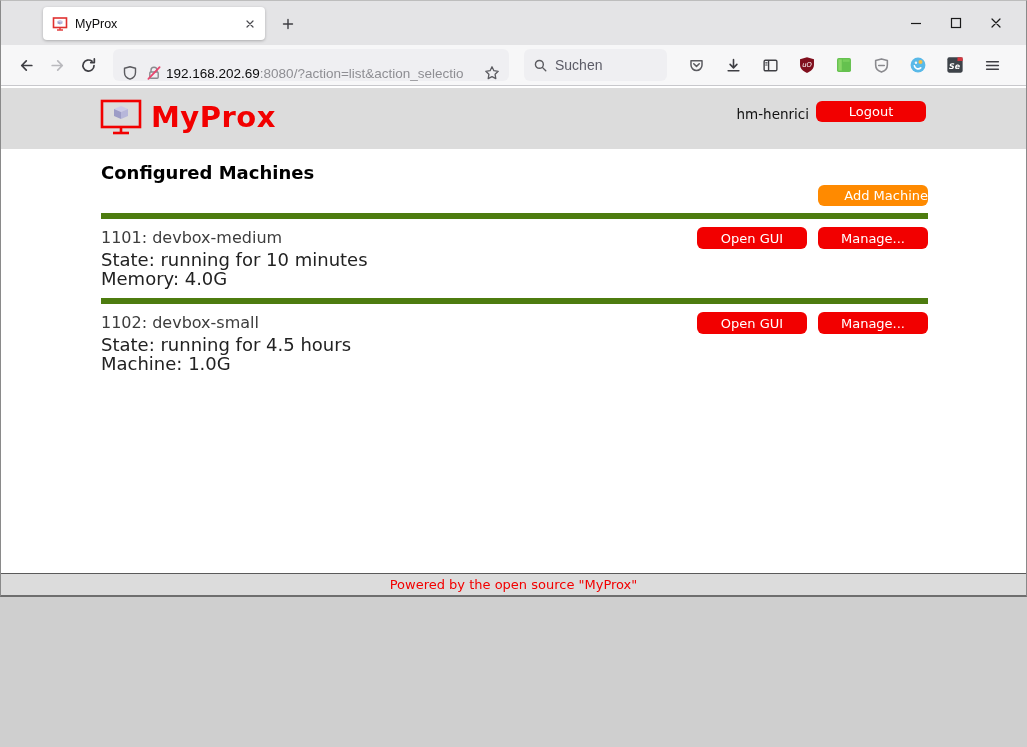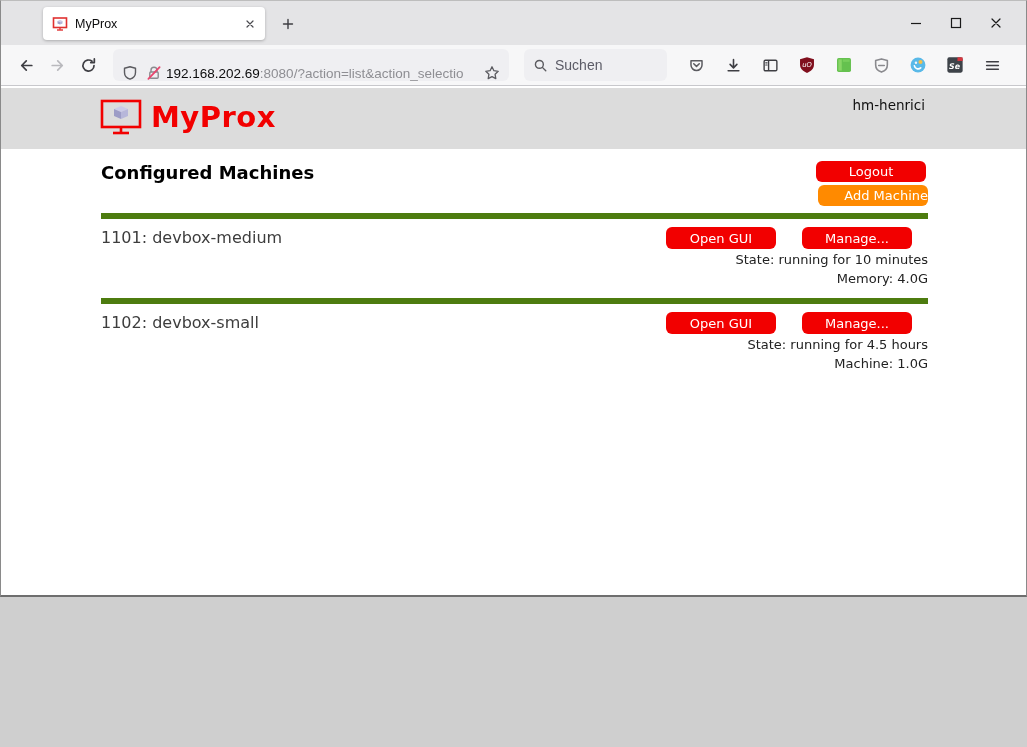--- a/index.html
+++ b/index.html
@@ -43,36 +43,36 @@
     display:flex;align-items:center;padding:0 9px;flex:0 0 auto;
   }
   .search-placeholder{font-family:"Liberation Sans",sans-serif;font-size:14px;color:#5b5b66;margin-left:7px;}
   .nav-right{display:flex;align-items:center;margin-left:19px;gap:17px;font-style:italic;}
   .nav-right .icon-btn{width:20px;height:26px;}
   
   .page-gap{height:2px;background:#ffffff;}
   .page-header{position:relative;height:61px;background:#dcdcdc;}
   .brand{position:absolute;left:99px;top:11px;display:flex;align-items:center;gap:9px;}
   .brand-name{font-size:29px;font-weight:bold;color:#f20000;letter-spacing:.5px;}
-  .user-area{position:absolute;right:100px;top:9px;display:flex;flex-direction:column;align-items:flex-end;gap:44px;}
+  .user-area{position:absolute;right:100px;top:9px;display:flex;align-items:flex-end;}
   .username{font-size:13.5px;color:#111;margin-right:1px;}
   .btn{
     border:none;border-radius:6px;color:#fff;font-family:"DejaVu Sans",sans-serif;
     font-size:13px;width:110px;height:21px;line-height:20px;padding:0;text-align:center;
   }
   .btn.red{background:#f20000;margin-left:6px;}
   .btn.orange{background:#ff8a00;text-align:right;}
   .logout-btn{margin-top:4px;}
   .content{margin:0 100px;width:827px;}
   .page-heading{font-size:18px;font-weight:bold;color:#000;margin:13px 0 0 0;}
   .add-row{display:flex;justify-content:flex-end;margin:2px 0 7px 0;}
   .machine-row{position:relative;border-top:6px solid #4d7c0f;padding:8px 0 10px 0;}
   .machine-title{font-size:16px;color:#3d3d3d;line-height:21px;margin-bottom:2px;}
-  .machine-state,.machine-memory{font-size:13px;color:#222;line-height:19px;text-align:right;}
-  .row-buttons{position:absolute;top:8px;right:16px;display:flex;gap:20px;}
+  .machine-state,.machine-memory{font-size:18px;color:#222;line-height:19px;}
+  .row-buttons{position:absolute;top:8px;right:0;display:flex;gap:5px;}
   .row-buttons .btn{height:22px;line-height:21px;}
   
   .footer{
     position:absolute;left:0;right:0;bottom:0;height:22px;background:#dcdcdc;
     border-top:1px solid #5a5a5a;text-align:center;
   }
   .footer span{font-size:13px;color:#f20000;line-height:21px;}
   svg{display:block;}
 </style>
 </head>
@@ -272,14 +272,17 @@
       <div class="machine-title">1102: devbox-small</div>
       <div class="machine-state">State: running for 4.5 hours</div>
       <div class="machine-memory">Machine: 1.0G</div>
       <div class="row-buttons">
         <button class="btn red">Open GUI</button>
         <button class="btn red">Manage...</button>
       </div>
     </div>
   </div>
 
+  <div class="footer">
+    <span>Powered by the open source "MyProx"</span>
+  </div>
 
 </div>
 
 </body></html>

